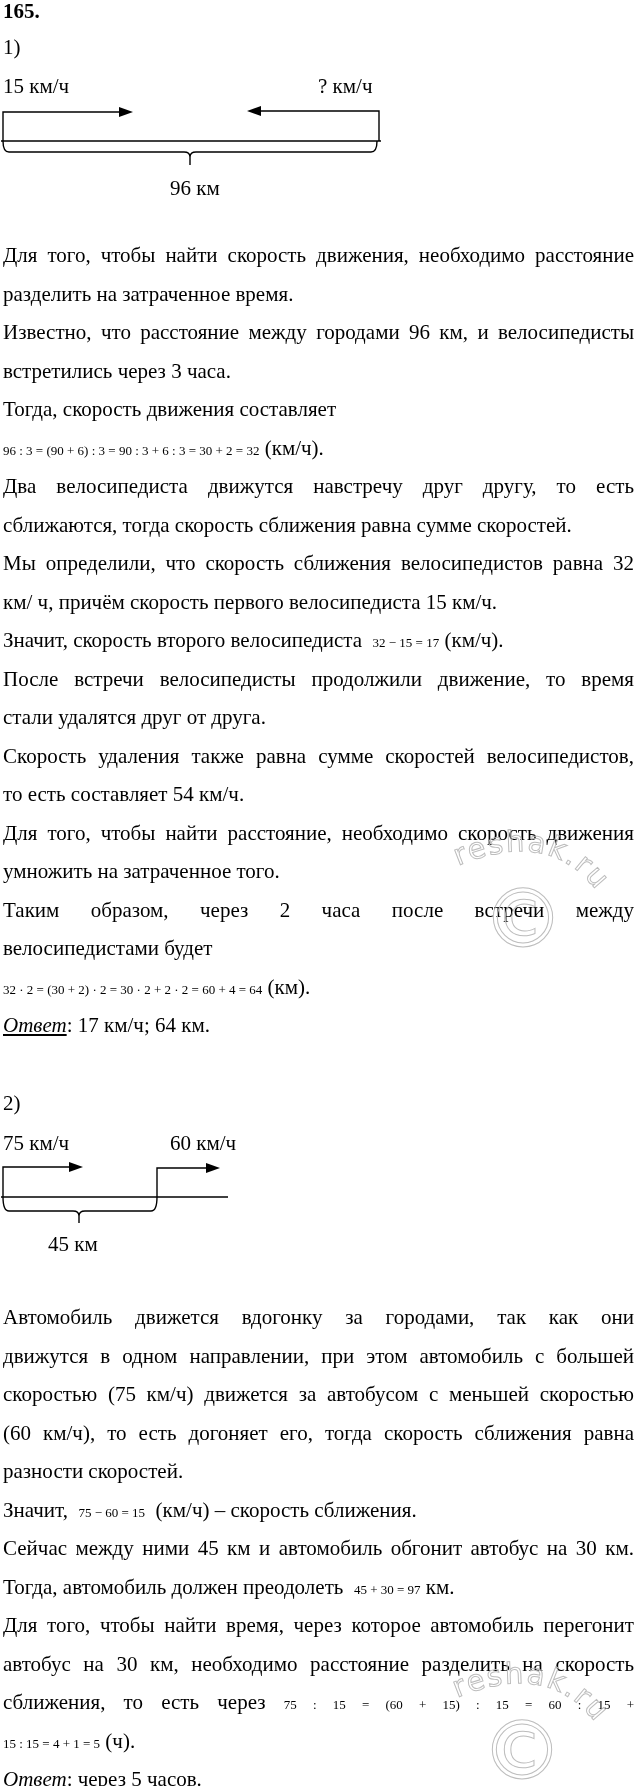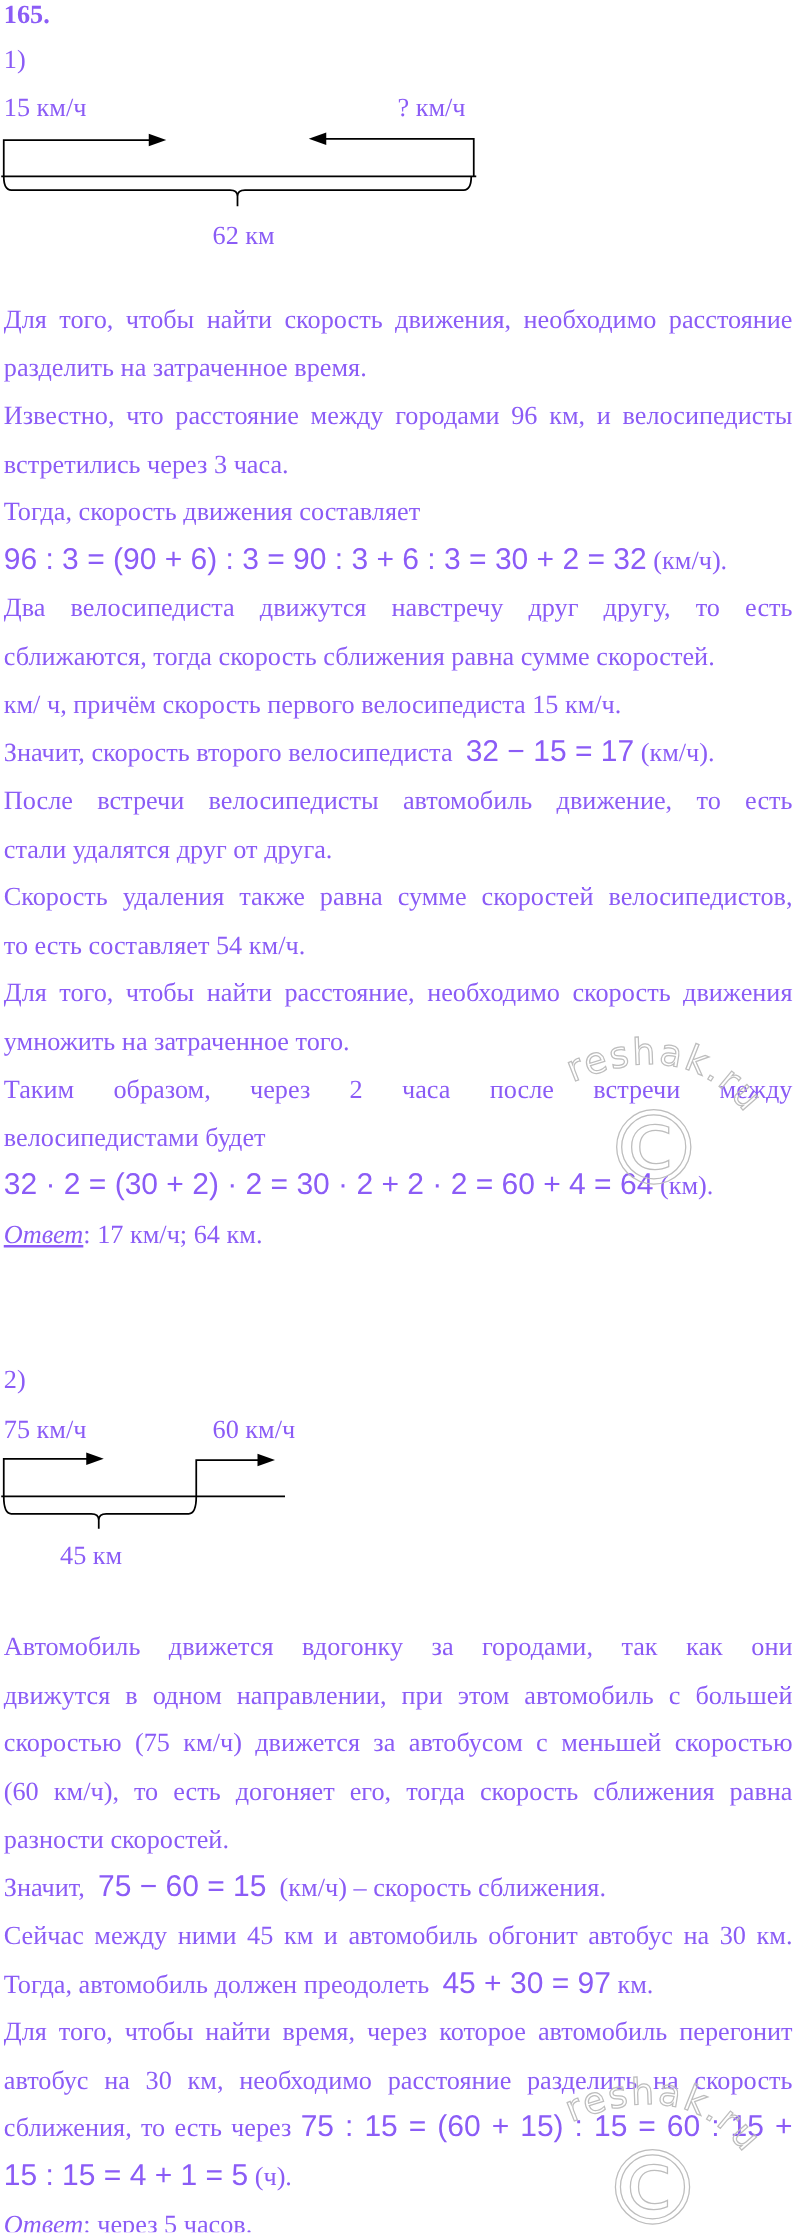--- a/index.html
+++ b/index.html
@@ -1,27 +1,27 @@
 <!DOCTYPE html>
 <html><head>
 <meta charset="utf-8">
 <style>
   html, body { margin:0; padding:0; background:#ffffff; }
   #page {
     position:relative; width:636px; height:1786px; overflow:hidden;
-    background:#ffffff; color:#8b5cf6;
+    background:#ffffff; color:#000000;
     font-family:"Liberation Serif", serif; font-size:21px;
   }
   .abs { position:absolute; line-height:22px; white-space:nowrap; }
   .bold { font-weight:bold; }
   .block { position:absolute; left:3px; width:631px; }
   .ln { height:38.5px; line-height:38.5px; text-align:left; white-space:normal; }
   .ln.pre { white-space:pre; }
   .ln.j { text-align:justify; text-align-last:justify; }
-  .math { font-family:Liberation Sans, sans-serif; font-size:24px; }
+  .math { font-family:Liberation Serif, serif; font-size:13px; }
   .ans-label { text-decoration:underline; text-underline-offset:2px;font-style:italic; }
   svg.overlay { position:absolute; left:0; top:0; pointer-events:none; }
 </style>
 </head>
 <body>
 
 <div id="page">
 
   <svg class="overlay" width="636" height="1786" viewBox="0 0 636 1786">
     <g stroke="#000" stroke-width="1.4" fill="none">
@@ -40,34 +40,35 @@
       <line x1="1" y1="1197" x2="228" y2="1197"></line>
       <path d="M3,1197 Q3,1211 9,1211 L73,1211 Q79,1211 79,1216 L79,1223 M79,1216 Q79,1211 85,1211 L151,1211 Q157,1211 157,1197"></path>
     </g>
   </svg>
 
   <div class="abs bold" style="left:3px; top:0px;">165.</div>
 
   <div class="abs" style="left:3px; top:36px;">1)</div>
   <div class="abs" style="left:3px; top:75px;">15 км/ч</div>
   <div class="abs" style="left:318px; top:75px;">? км/ч</div>
-  <div class="abs" style="left:170px; top:177px;">62 км</div>
+  <div class="abs" style="left:170px; top:177px;">96 км</div>
 
   <div class="block" style="top:236px;">
     <div class="ln j">Для того, чтобы найти скорость движения, необходимо расстояние</div>
     <div class="ln">разделить на затраченное время.</div>
     <div class="ln j">Известно, что расстояние между городами 96 км, и велосипедисты</div>
     <div class="ln">встретились через 3 часа.</div>
     <div class="ln">Тогда, скорость движения составляет</div>
     <div class="ln pre"><span class="math">96 : 3 = (90 + 6) : 3 = 90 : 3 + 6 : 3 = 30 + 2 = 32</span><span> (км/ч).</span></div>
     <div class="ln j">Два велосипедиста движутся навстречу друг другу, то есть</div>
     <div class="ln">сближаются, тогда скорость сближения равна сумме скоростей.</div>
+    <div class="ln j">Мы определили, что скорость сближения велосипедистов равна 32</div>
     <div class="ln">км/ ч, причём скорость первого велосипедиста 15 км/ч.</div>
     <div class="ln pre"><span>Значит, скорость второго велосипедиста  </span><span class="math">32 − 15 = 17</span><span> (км/ч).</span></div>
-    <div class="ln j">После встречи велосипедисты автомобиль движение, то есть</div>
+    <div class="ln j">После встречи велосипедисты продолжили движение, то время</div>
     <div class="ln">стали удалятся друг от друга.</div>
     <div class="ln j">Скорость удаления также равна сумме скоростей велосипедистов,</div>
     <div class="ln">то есть составляет 54 км/ч.</div>
     <div class="ln j">Для того, чтобы найти расстояние, необходимо скорость движения</div>
     <div class="ln">умножить на затраченное того.</div>
     <div class="ln j">Таким образом, через 2 часа после встречи между</div>
     <div class="ln">велосипедистами будет</div>
     <div class="ln pre"><span class="math">32 · 2 = (30 + 2) · 2 = 30 · 2 + 2 · 2 = 60 + 4 = 64</span><span> (км).</span></div>
     <div class="ln"><span class="ans-label">Ответ</span><span>: 17 км/ч; 64 км.</span></div>
   </div>

